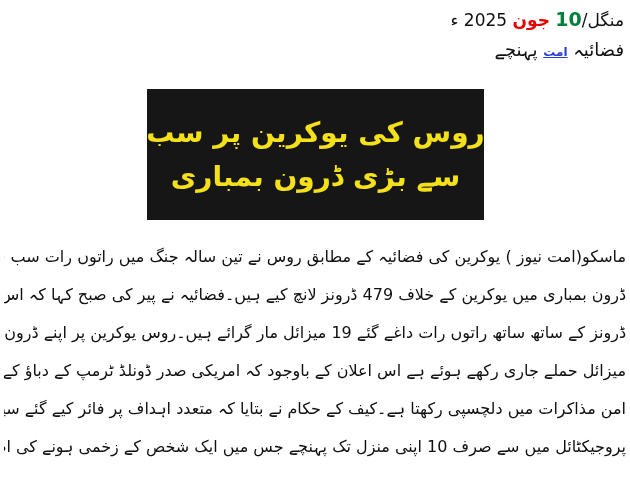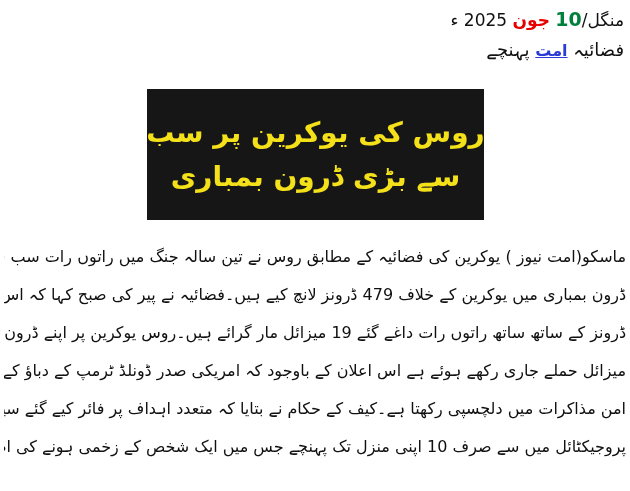--- a/index.html
+++ b/index.html
@@ -28,21 +28,21 @@
     white-space: nowrap;
   }
   .date-line .day   { font-weight: bold; font-size: 19px; }
   .date-line .month { font-weight: bold; }
   .masthead-line {
     font-size: 18px;
     line-height: 30px;
     color: #111111;
     white-space: nowrap;
   }
-  .masthead-line .paper-name { font-weight: bold; font-size: 16px; text-decoration: underline; }
+  .masthead-line .paper-name { font-weight: bold; font-size: 12px; text-decoration: underline; }
   
   .headline-box {
     position: absolute;
     left: 147px; top: 89px;
     width: 337px; height: 131px;
     background: #161616;
     display: flex;
     flex-direction: column;
     justify-content: center;
     align-items: center;

